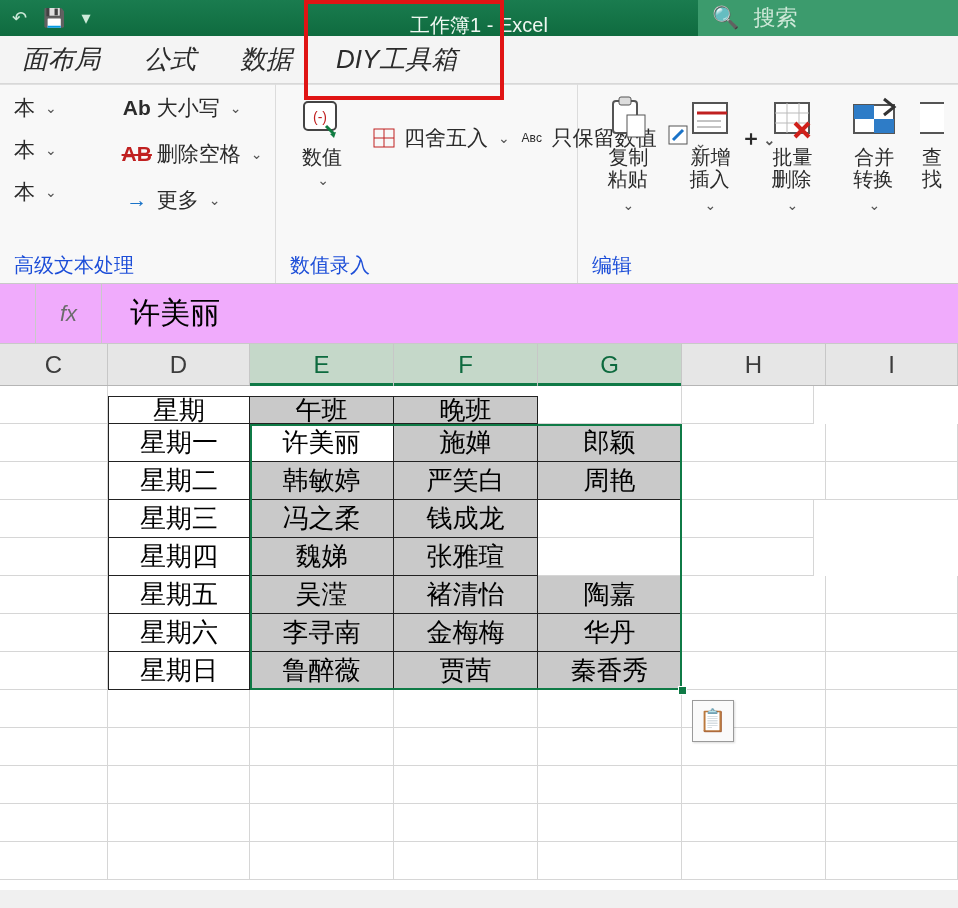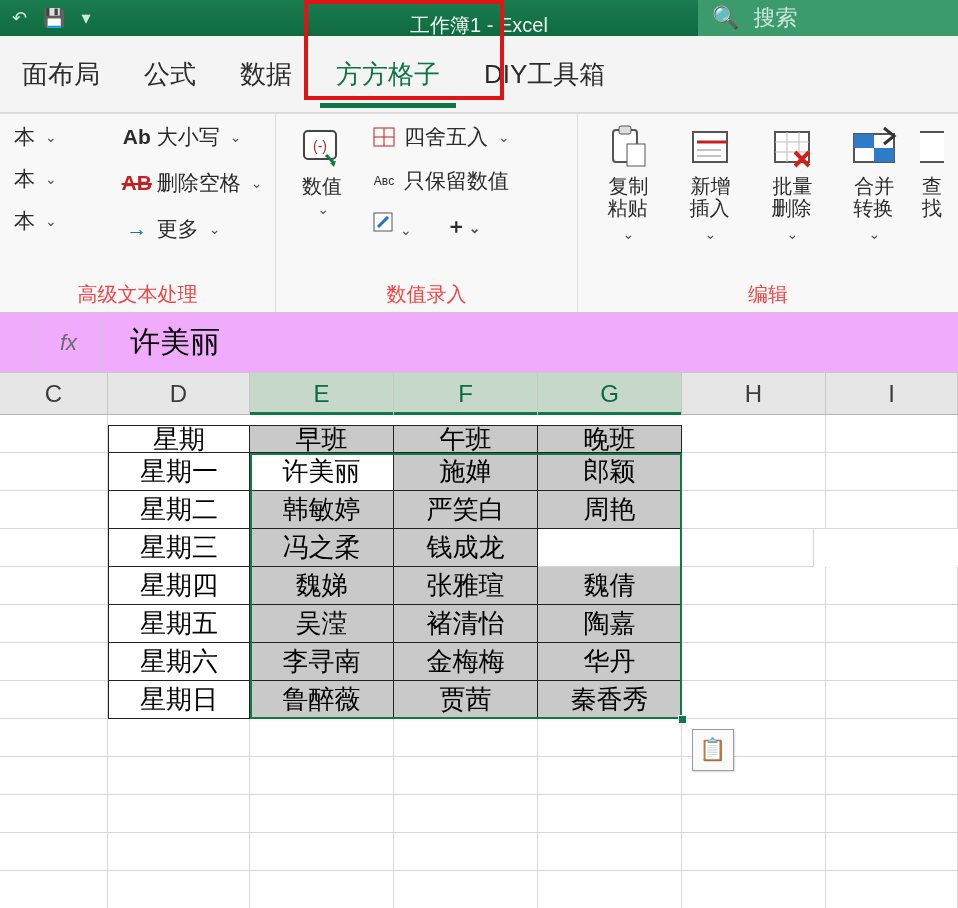--- a/index.html
+++ b/index.html
@@ -48,29 +48,30 @@
     align-items:center;
     padding-left:14px;
     gap:14px;
     color:#d3ead9;
     font-size:22px;
   }
   .search-box .search-text{ font-size:22px; color:#cfe9d9;}
 
   
   .tabs-row {
-    height: 77px;
+    height: 48px;
     background: #f4f4f4;
     border-bottom: 1px solid #d8d8d8;
     display: flex;
     align-items: center;
     font-size: 26px;
     color: #2b2b2b;
     position: relative;
     box-shadow: 0 1px 0 #e0e0e0;
+    font-style: italic;
   }
   .tab {
     padding: 8px 22px;
     position: relative;
   }
   .tab.active {
     color: #0c7445;
     font-weight: 500;
   }
   .tab.active::after{
@@ -101,23 +102,22 @@
   }
   .ribbon-group {
     border-right:1px solid #dcdcdc;
     display:flex;
     flex-direction:column;
     justify-content:space-between;
     padding:10px 14px 4px 14px;
     position:relative;
   }
   .group-label{
-    text-align:center;
     font-size:20px;
-    color:#ef4444;
+    color:#1d4ed8;
     padding-top:6px;
     font-family:Liberation Serif, serif;
   }
   .btn-row{ display:flex; align-items:center; gap:8px; margin-bottom:6px; white-space:nowrap;}
   .mini-icon{ display:inline-flex; width:24px; height:22px; align-items:center; justify-content:center;}
   .chev{ font-size:14px; color:#555; padding-left:2px;}
   .big-btn{ display:flex; flex-direction:column; align-items:center; gap:4px; padding:0 8px;}
   .big-btn .big-icon{ width:48px; height:48px; display:flex; align-items:center; justify-content:center;}
   .big-btn .lbl{ font-size:20px; text-align:center; line-height:22px;}
 
@@ -224,21 +224,20 @@
   <div class="search-box">
     <span>🔍</span>
     <span class="search-text">搜索</span>
   </div>
 </div>
 
 <div class="tabs-row">
   <div class="tab">面布局</div>
   <div class="tab">公式</div>
   <div class="tab">数据</div>
-  <div class="tab active">方方格子</div>
   <div class="tab">DIY工具箱</div>
   <div class="red-box"></div>
 </div>
 
 <div class="ribbon">
 
   <div class="ribbon-group" style="width:276px">
     <div class="g1-top">
       <div class="g1-left">
         <div class="btn-row">
@@ -286,21 +285,21 @@
           <svg width="44" height="44" viewBox="0 0 44 44">
               <rect x="4" y="6" width="32" height="28" rx="4" fill="#fff" stroke="#444" stroke-width="2"></rect>
               <text x="20" y="26" font-size="14" text-anchor="middle" fill="#c02020">(-)</text>
               <path d="M26 30 l8 8" stroke="#107c41" stroke-width="3"></path>
               <path d="M30 38 l6 -2 -2 6" fill="#107c41"></path>
             </svg>
         </span>
         <span class="lbl">数值</span>
         <span class="chev">⌄</span>
       </div>
-      <div style="display:flex; flex-direction:column; gap:10px;">
+      <div style="display:flex; flex-direction:row; gap:10px;">
         <div class="btn-row">
           <span class="mini-icon">
             <svg width="22" height="20">
                 <rect x="1" y="1" width="20" height="18" stroke="#c02020" fill="none"></rect>
                 <line x1="11" y1="1" x2="11" y2="19" stroke="#c02020"></line>
                 <line x1="1" y1="10" x2="21" y2="10" stroke="#c02020"></line>
               </svg>
           </span>
           <span>四舍五入</span>
           <span class="chev">⌄</span>
@@ -398,21 +397,20 @@
     <div class="col-h wG sel">G</div>
     <div class="col-h wH">H</div>
     <div class="col-h wI">I</div>
   </div>
 
   <div class="rows">
 
     <div class="row">
       <div class="cell wC"></div>
       <div class="cell wD databorder databorder-top databorder-left hdr">星期</div>
-      <div class="cell wE databorder databorder-top selzone hdr">早班</div>
       <div class="cell wF databorder databorder-top selzone hdr">午班</div>
       <div class="cell wG databorder databorder-top selzone hdr">晚班</div>
       <div class="cell wH"></div>
       <div class="cell wI"></div>
     </div>
 
     <div class="row">
       <div class="cell wC"></div>
       <div class="cell wD databorder databorder-left">星期一</div>
       <div class="cell wE databorder" style="background:#fff;">许美丽</div>
@@ -436,21 +434,20 @@
       <div class="cell wF databorder selzone">冯之柔</div>
       <div class="cell wG databorder selzone">钱成龙</div>
       <div class="cell wH"></div>
       <div class="cell wI"></div>
     </div>
     <div class="row">
       <div class="cell wC"></div>
       <div class="cell wD databorder databorder-left">星期四</div>
       <div class="cell wE databorder selzone">魏娣</div>
       <div class="cell wF databorder selzone">张雅瑄</div>
-      <div class="cell wG databorder selzone">魏倩</div>
       <div class="cell wH"></div>
       <div class="cell wI"></div>
     </div>
     <div class="row">
       <div class="cell wC"></div>
       <div class="cell wD databorder databorder-left">星期五</div>
       <div class="cell wE databorder selzone">吴滢</div>
       <div class="cell wF databorder selzone">褚清怡</div>
       <div class="cell wG databorder selzone">陶嘉</div>
       <div class="cell wH"></div>

